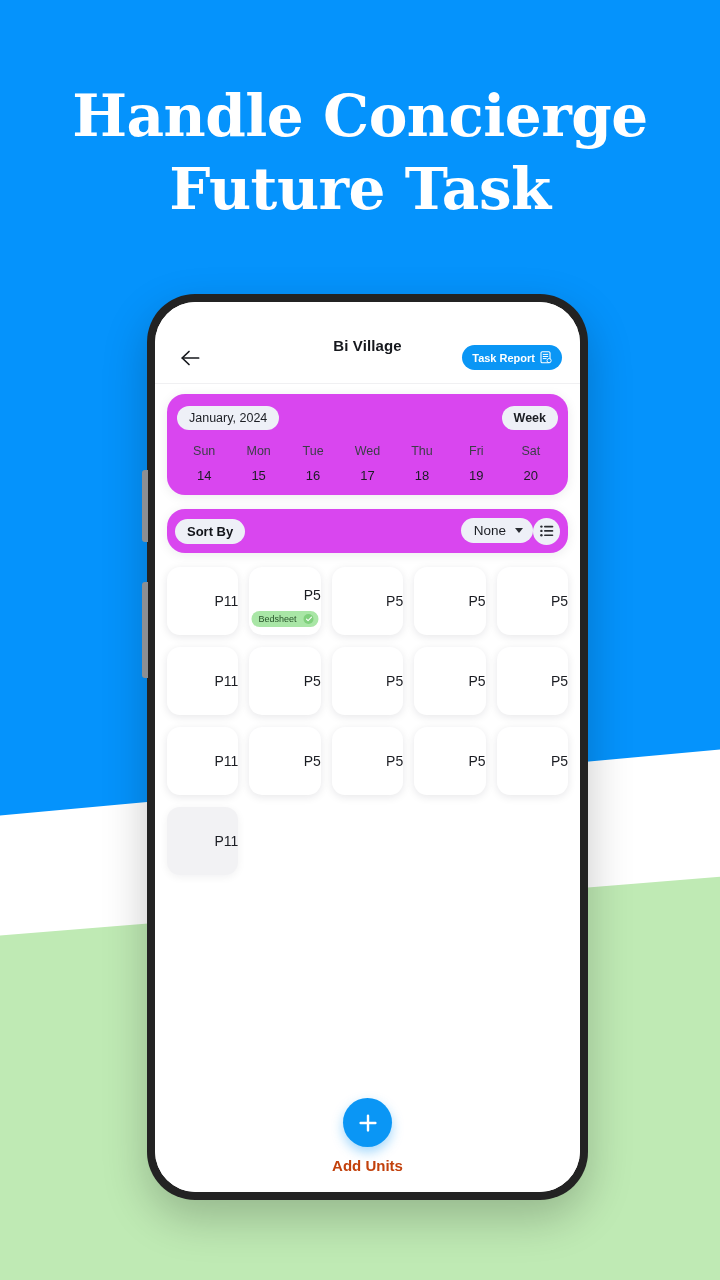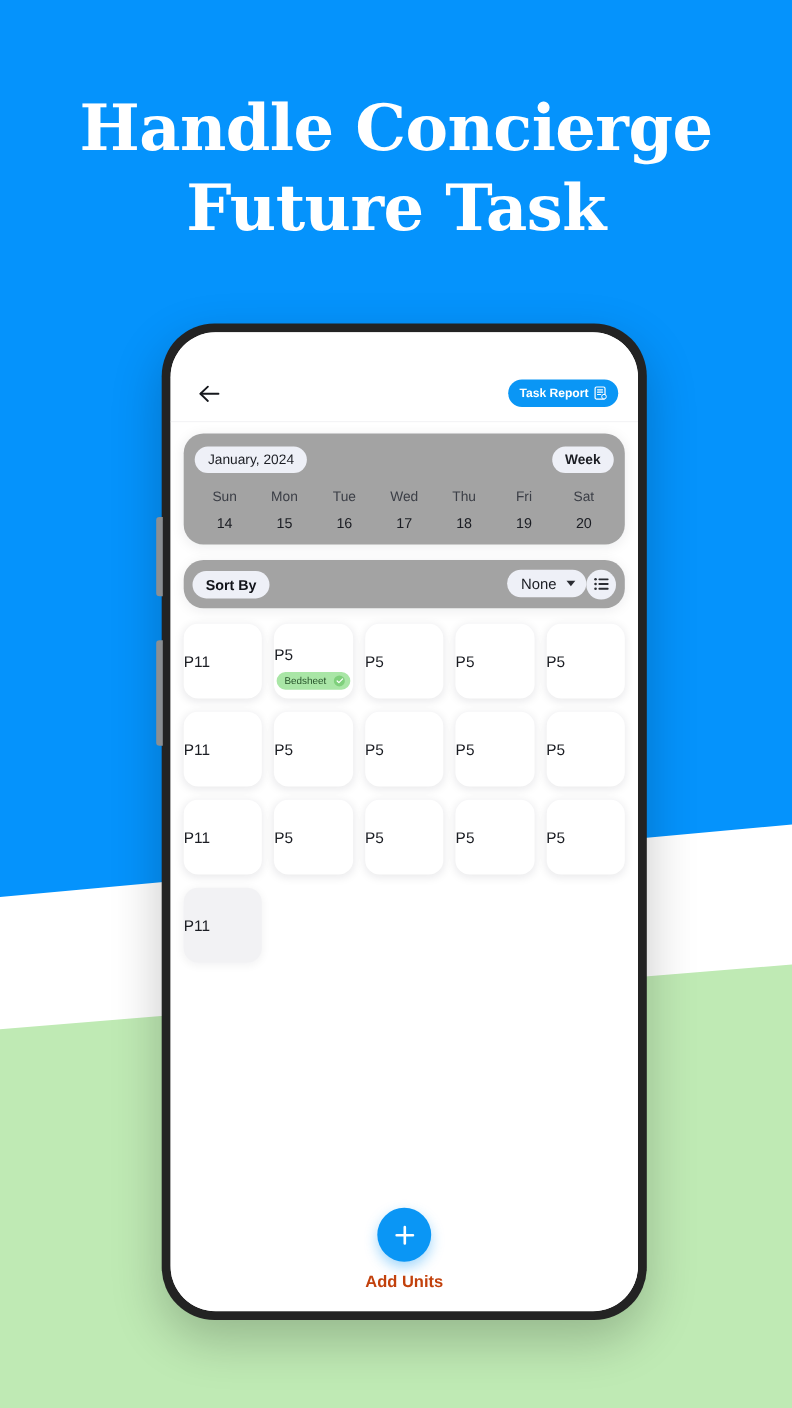--- a/index.html
+++ b/index.html
@@ -131,21 +131,21 @@
 
   
   #app-body {
     padding: 10px 12px 0 12px;
     background: #ffffff;
     height: calc(100% - 82px);
     position: relative;
   }
 
   .card-panel {
-    background: #a3a3a3;
+    background: #d946ef;
     border-radius: 18px;
     box-shadow: 0 2px 12px rgba(18,22,40,0.08);
   }
 
   
   #calendar-panel { padding: 12px 10px 12px 10px; margin-bottom: 14px; }
   #calendar-top {
     display: flex;
     justify-content: space-between;
     align-items: center;
@@ -217,21 +217,21 @@
     gap: 12px 11px;
   }
   .unit-card {
     position: relative;
     height: 68px;
     background: #ffffff;
     border-radius: 13px;
     box-shadow: 0 2px 9px rgba(18,22,40,0.10);
     display: flex;
     align-items: center;
-    justify-content: flex-start;
+    justify-content: flex-end;
     cursor: pointer;
   }
   .unit-card.muted { background: #f2f2f4; box-shadow: 0 2px 9px rgba(18,22,40,0.06); }
   .unit-label { font-size: 14px; color: #1b1d23; }
   .unit-card.has-badge .unit-label { transform: translateY(-6px); }
   .unit-badge {
     position: absolute;
     bottom: 8px;
     left: 50%;
     transform: translateX(-50%);
@@ -296,20 +296,21 @@
 
     <div id="screen">
 
       <div id="app-header">
         <div id="back-button">
           <svg width="20" height="16" viewBox="0 0 20 16">
             <path d="M9 1.5 L2.2 8 L9 14.5" fill="none" stroke="#16181d" stroke-width="1.7" stroke-linecap="round" stroke-linejoin="round"></path>
             <path d="M2.4 8 H18.6" fill="none" stroke="#16181d" stroke-width="1.7" stroke-linecap="round"></path>
           </svg>
         </div>
+        <div id="app-title">Bi Village</div>
         <div id="view-report-button">
           <span>Task Report</span>
           <svg width="12" height="13" viewBox="0 0 12 13">
             <rect x="1" y="0.8" width="9" height="11" rx="1.3" fill="none" stroke="#ffffff" stroke-width="1.1"></rect>
             <path d="M3.2 3.4 H7.8 M3.2 5.5 H7.8 M3.2 7.6 H6.2" stroke="#ffffff" stroke-width="1" stroke-linecap="round"></path>
             <circle cx="9.1" cy="9.6" r="2.1" fill="#0a96f5" stroke="#ffffff" stroke-width="0.9"></circle>
           </svg>
         </div>
       </div>
 

